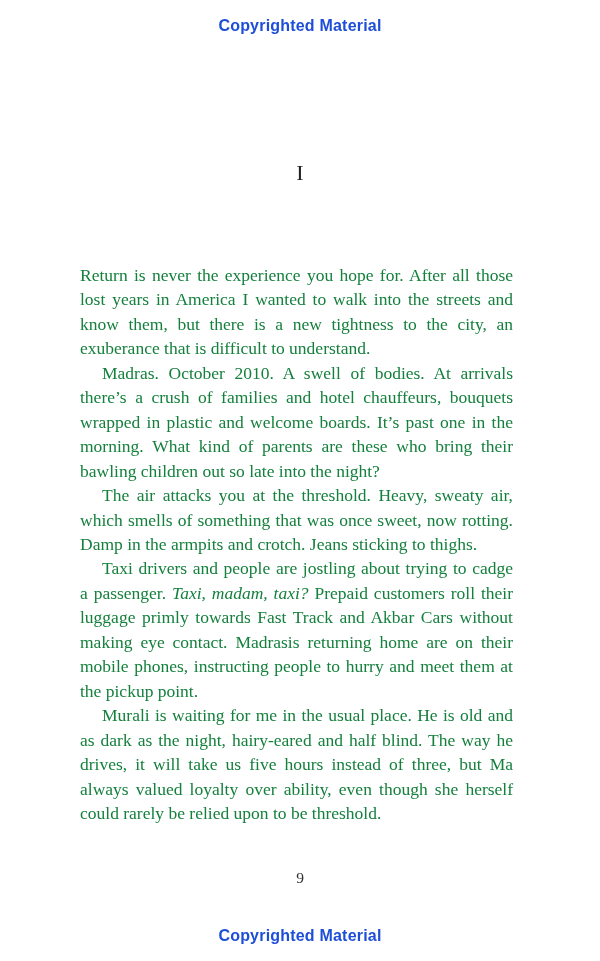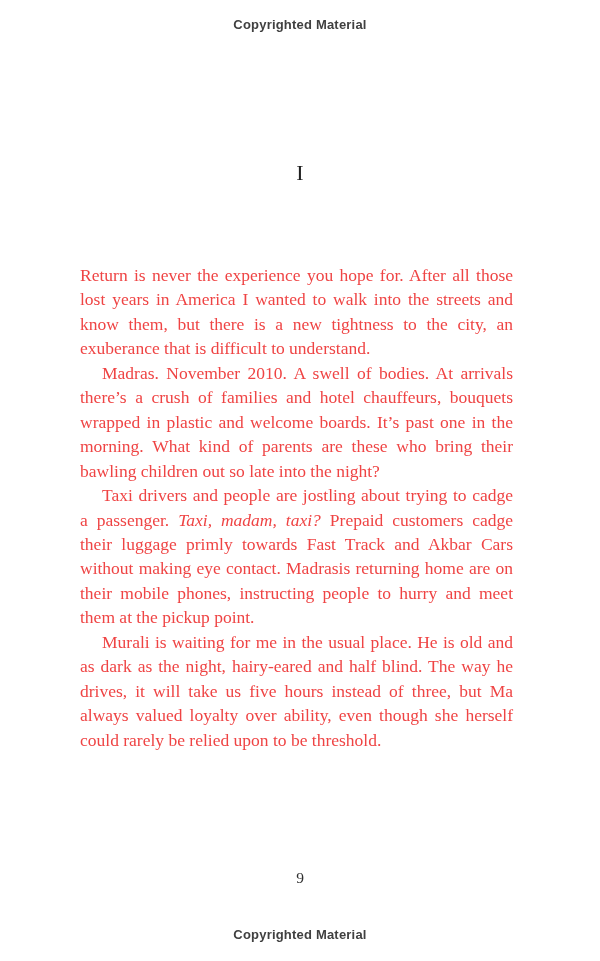--- a/index.html
+++ b/index.html
@@ -15,22 +15,22 @@
     overflow: hidden;
     font-family: "Liberation Serif", serif;
   }
   .copyright-notice {
     position: absolute;
     left: 0;
     width: 100%;
     text-align: center;
     font-family: "Liberation Sans", sans-serif;
     font-weight: bold;
-    font-size: 13px;
-    color: #404040;
+    font-size: 16px;
+    color: #1d4ed8;
     letter-spacing: 0.2px;
   }
   .copyright-top { top: 17px; }
   .copyright-bottom { top: 927px; }
   .chapter-number {
     position: absolute;
     top: 160px;
     left: 0;
     width: 100%;
     text-align: center;
@@ -38,21 +38,21 @@
     color: #1f1f1f;
     font-family: "Liberation Serif", serif;
   }
   .body-text {
     position: absolute;
     top: 263px;
     left: 80px;
     width: 433px;
     font-size: 17.5px;
     line-height: 24.45px;
-    color: #ef4444;
+    color: #15803d;
     text-align: justify;
     text-justify: inter-word;
   }
   .body-text p {
     margin: 0;
     padding: 0;
   }
   .body-text p.indent {
     text-indent: 22px;
   }
@@ -74,21 +74,22 @@
 </head>
 <body>
 
 <div class="page">
   <div class="copyright-notice copyright-top">Copyrighted Material</div>
 
   <div class="chapter-number">I</div>
 
   <div class="body-text">
       <p class=""><span>Return is never the experience you hope for. After all those lost years in America I wanted to walk into the streets and know them, but there is a new tightness to the city, an exuberance that is difficult to understand.</span></p>
-      <p class="indent"><span>Madras. November 2010. A swell of bodies. At arrivals there’s a crush of families and hotel chauffeurs, bouquets wrapped in plastic and welcome boards. It’s past one in the morning. What kind of parents are these who bring their bawling children out so late into the night?</span></p>
-      <p class="indent"><span>Taxi drivers and people are jostling about trying to cadge a passenger. </span><span class="italic">Taxi, madam, taxi?</span><span> Prepaid customers cadge their luggage primly towards Fast Track and Akbar Cars without making eye contact. Madrasis returning home are on their mobile phones, instructing people to hurry and meet them at the pickup point.</span></p>
+      <p class="indent"><span>Madras. October 2010. A swell of bodies. At arrivals there’s a crush of families and hotel chauffeurs, bouquets wrapped in plastic and welcome boards. It’s past one in the morning. What kind of parents are these who bring their bawling children out so late into the night?</span></p>
+      <p class="indent"><span>The air attacks you at the threshold. Heavy, sweaty air, which smells of something that was once sweet, now rotting. Damp in the armpits and crotch. Jeans sticking to thighs.</span></p>
+      <p class="indent"><span>Taxi drivers and people are jostling about trying to cadge a passenger. </span><span class="italic">Taxi, madam, taxi?</span><span> Prepaid customers roll their luggage primly towards Fast Track and Akbar Cars without making eye contact. Madrasis returning home are on their mobile phones, instructing people to hurry and meet them at the pickup point.</span></p>
       <p class="indent"><span>Murali is waiting for me in the usual place. He is old and as dark as the night, hairy-eared and half blind. The way he drives, it will take us five hours instead of three, but Ma always valued loyalty over ability, even though she herself could rarely be relied upon to be threshold.</span></p>
     </div>
 
   <div class="page-number">9</div>
 
   <div class="copyright-notice copyright-bottom">Copyrighted Material</div>
 </div>
 
 </body></html>

